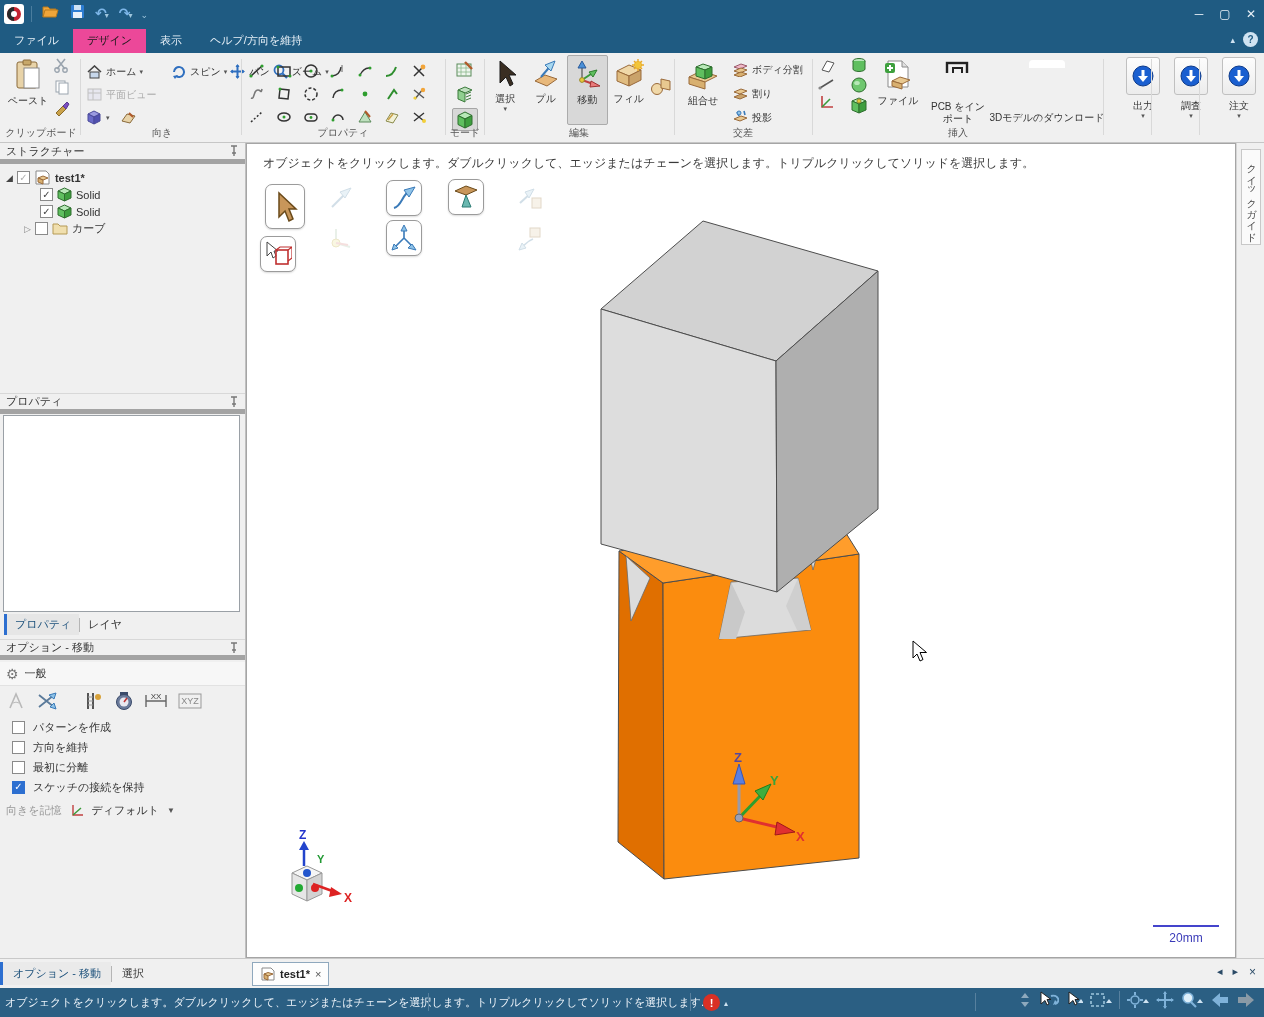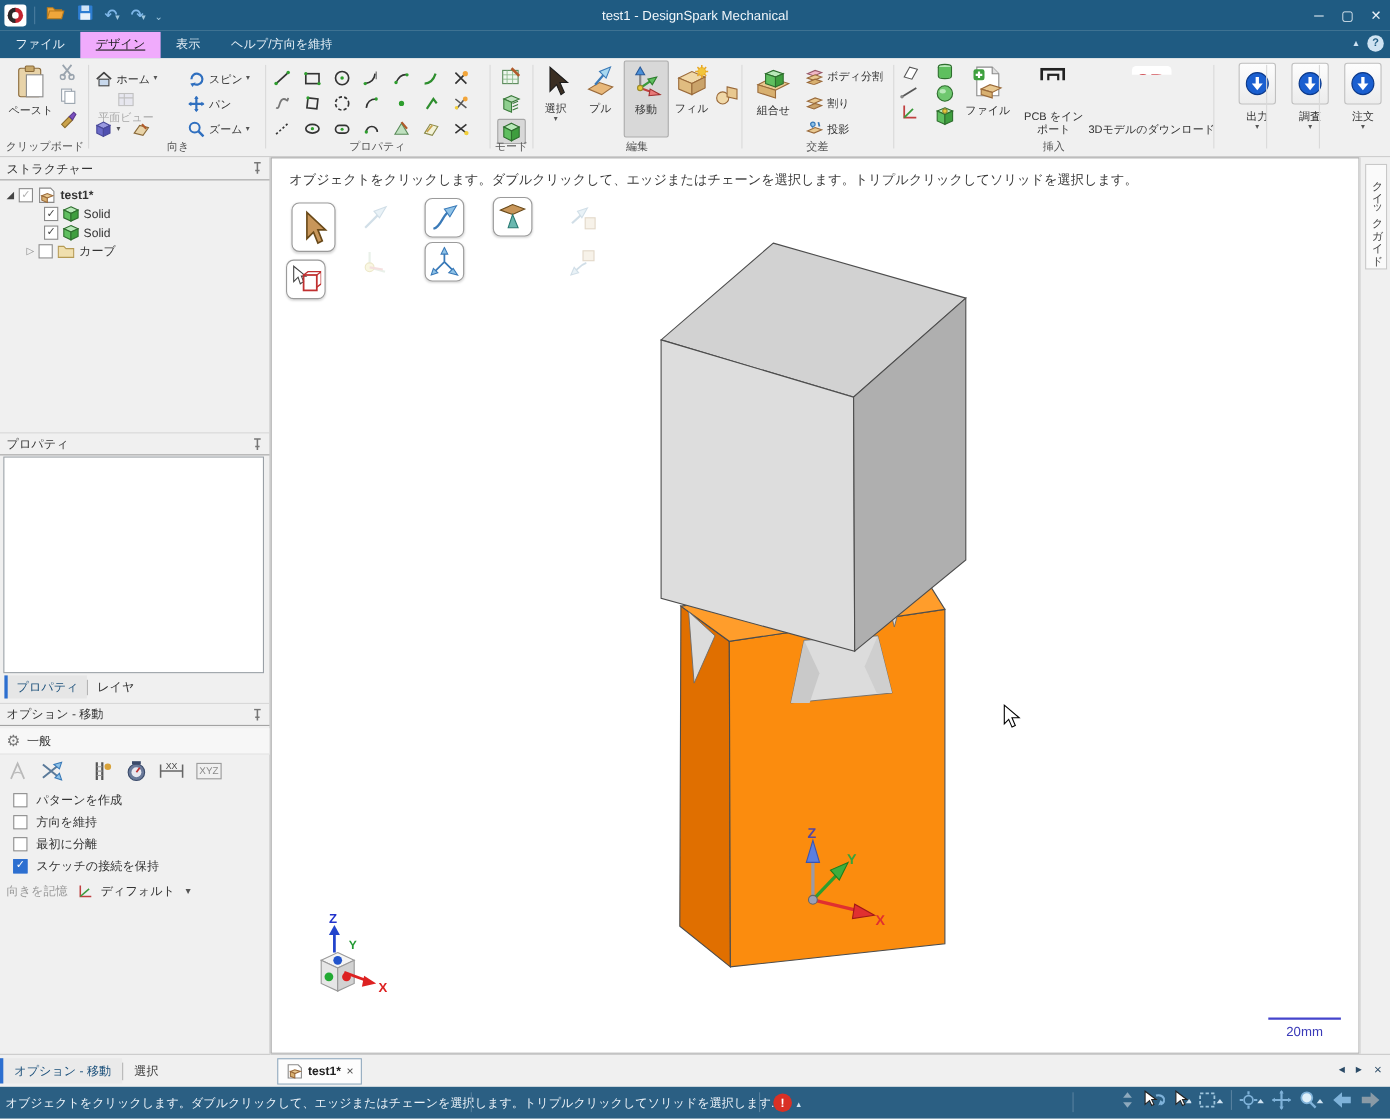--- a/index.html
+++ b/index.html
@@ -16,52 +16,52 @@
   .qat-sep { width:1px; height:16px; background:#4a7d9e; margin:0 3px; }
   .qat-btn { color:#cfe6f5; font-size:14px; padding:0 3px; line-height:20px; }
   .qat-carat { color:#9fc6dd; font-size:8px; margin-left:-2px; }
   #title-text { position:absolute; left:0; right:0; text-align:center; color:#f0f6fa; font-size:12px; pointer-events:none; }
   .winbtns { position:absolute; right:0; top:0; height:28px; display:flex; }
   .winbtn { width:26px; height:28px; color:#eaf2f8; display:flex; align-items:center; justify-content:center; font-size:12px; }
 
   
   #menubar { left:0; top:28px; width:1264px; height:25px; background:#1f5b82; display:flex; align-items:flex-end; }
   .menutab { color:#e8f1f8; padding:4px 14px 5px; font-size:11px; }
-  .menutab.active { background:#f0abfc; color:#1a1a1a;text-decoration:underline; }
+  .menutab.active { background:#ec4899; color:#1a1a1a; }
   .menubar-right { position:absolute; right:6px; top:32px; display:flex; gap:8px; align-items:center; }
   .helpcirc { width:15px; height:15px; border-radius:50%; background:#cfe3f2; color:#1f5b82; font-weight:bold;
               display:flex; align-items:center; justify-content:center; font-size:10px; }
   .collapse-carat { color:#cfe3f2; font-size:9px; }
 
   
   #ribbon { left:0; top:53px; width:1264px; height:90px; background:#f0f0f0; border-bottom:1px solid #c6c6c6; }
   .grp { position:absolute; top:0; height:89px; }
   .grp-label { position:absolute; bottom:2px; left:0; right:0; text-align:center; color:#555; font-size:10px; white-space:nowrap; }
   .rib-div { position:absolute; top:6px; height:76px; width:1px; background:#d9d9d9; }
   .bigbtn { display:inline-flex; flex-direction:column; align-items:center; padding-top:4px; height:70px; }
   .bigbtn .lbl { font-size:10px; margin-top:3px; white-space:nowrap; }
   .bigbtn.sel { background:#d8d8d8; border:1px solid #ababab; border-radius:2px; }
   .carat { font-size:7px; color:#555; line-height:6px; }
   .smallrow { display:flex; align-items:center; gap:3px; height:21px; font-size:10px; white-space:nowrap; }
-  .smallrow.dis { color:#a8a8a8;flex-direction:column; }
+  .smallrow.dis { color:#a8a8a8; }
   .iconbox16 { width:17px; height:16px; display:flex; align-items:center; justify-content:center; }
   .sk-grid { display:grid; grid-template-columns:repeat(7,27px); grid-auto-rows:23px; margin-top:6px; }
   .sk-cell { display:flex; align-items:center; justify-content:center; }
   .modecol { display:flex; flex-direction:column; align-items:center; gap:2px; padding-top:5px; }
   .modebtn { width:26px; height:23px; display:flex; align-items:center; justify-content:center; border-radius:2px; }
   .modebtn.sel { background:#d8d8d8; border:1px solid #a6a6a6; }
   .outbtn { display:flex; flex-direction:column; align-items:center; padding-top:4px;padding-left:32px; }
   .outbtn .icobox { width:34px; height:38px; border:1px solid #c0c0c0; border-radius:3px;
                     background:linear-gradient(#fdfdfd,#ececec); display:flex; align-items:center; justify-content:center; }
   .outbtn .lbl { font-size:10px; margin-top:4px; white-space:nowrap; }
 
   
   #leftpanel { left:0; top:143px; width:246px; height:815px; background:#f0f0f0; border-right:1px solid #c0c0c0; }
   .pan-head { position:absolute; left:0; width:100%; height:21px; display:flex; align-items:center; padding:0 6px;
-              color:#333; font-size:11px; border-bottom:1px solid #a3a3a3; }
+              color:#333; font-size:11px; border-bottom:5px solid #a3a3a3; }
   .pin { margin-left:auto; }
   .treerow { display:flex; align-items:center; height:17px; gap:4px; font-size:11px; }
   .chk { width:13px; height:13px; border:1px solid #8a8a8a; background:#fff; display:flex; align-items:center; justify-content:center;
          font-size:10px; line-height:10px; color:#444; flex:0 0 13px; }
   .chk.blue { background:#2d6fd0; border-color:#2d6fd0; color:#fff; }
   .chk.gray { color:#b0b0b0; }
   .whitebox { position:absolute; left:3px; width:237px; background:#fff; border:1px solid #9aa0a6; }
   .subtabs { position:absolute; display:flex; align-items:center; height:23px; font-size:11px; }
   .subtab { padding:3px 8px; }
   .subtab.sel { background:#e6e6e6; border-left:3px solid #2d6fd0; color:#1a4f7a; }
@@ -127,21 +127,20 @@
       <svg width="15" height="15">
           <rect x="1" y="1" width="13" height="13" rx="1" fill="#2d7dd2"></rect>
           <rect x="4" y="1" width="7" height="5" fill="#cfe3f5"></rect>
           <rect x="3" y="8" width="9" height="6" fill="#e8f1fa"></rect>
         </svg>
     </div>
     <div class="qat-btn"><span style="color:#7db6e8;font-weight:bold;">↶</span><span class="qat-carat">▾</span></div>
     <div class="qat-btn"><span style="color:#7db6e8;font-weight:bold;">↷</span><span class="qat-carat">▾</span></div>
     <div class="qat-btn"><span class="qat-carat" style="font-size:9px;">⌄</span></div>
   </div>
-  <div id="title-text">test1 - DesignSpark Mechanical</div>
   <div class="winbtns">
     <div class="winbtn">─</div>
     <div class="winbtn">▢</div>
     <div class="winbtn">✕</div>
   </div>
 </div>
 
 <div id="menubar" class="abs">
   <div class="menutab">ファイル</div>
   <div class="menutab active">デザイン</div>
@@ -214,21 +213,21 @@
           </span>
         <span class="carat">▾</span>
         <span class="iconbox16" style="margin-left:6px;">
             <svg width="17" height="14">
               <polygon points="3,10 8,3 16,5 11,12" fill="#e8d3a8" stroke="#8a6a3a"></polygon>
               <path d="M10,2 l4,4" stroke="#b05a2a" stroke-width="2"></path>
             </svg>
           </span>
       </div>
     </div>
-    <div style="position:absolute;left:86px;top:8px;display:flex;flex-direction:column;gap:2px;">
+    <div style="position:absolute;left:86px;top:8px;display:flex;flex-direction:row;gap:2px;align-items:center;">
       <div class="smallrow">
         <span class="iconbox16">
             <svg width="15" height="15">
               <path d="M3,8 a5,5 0 1 1 2,4" fill="none" stroke="#2f6fbf" stroke-width="2"></path>
               <polygon points="2,12 7,11 4,15" fill="#2f6fbf"></polygon>
             </svg>
           </span>
         <span>スピン</span>
           <span class="carat">▾</span>
       </div>

